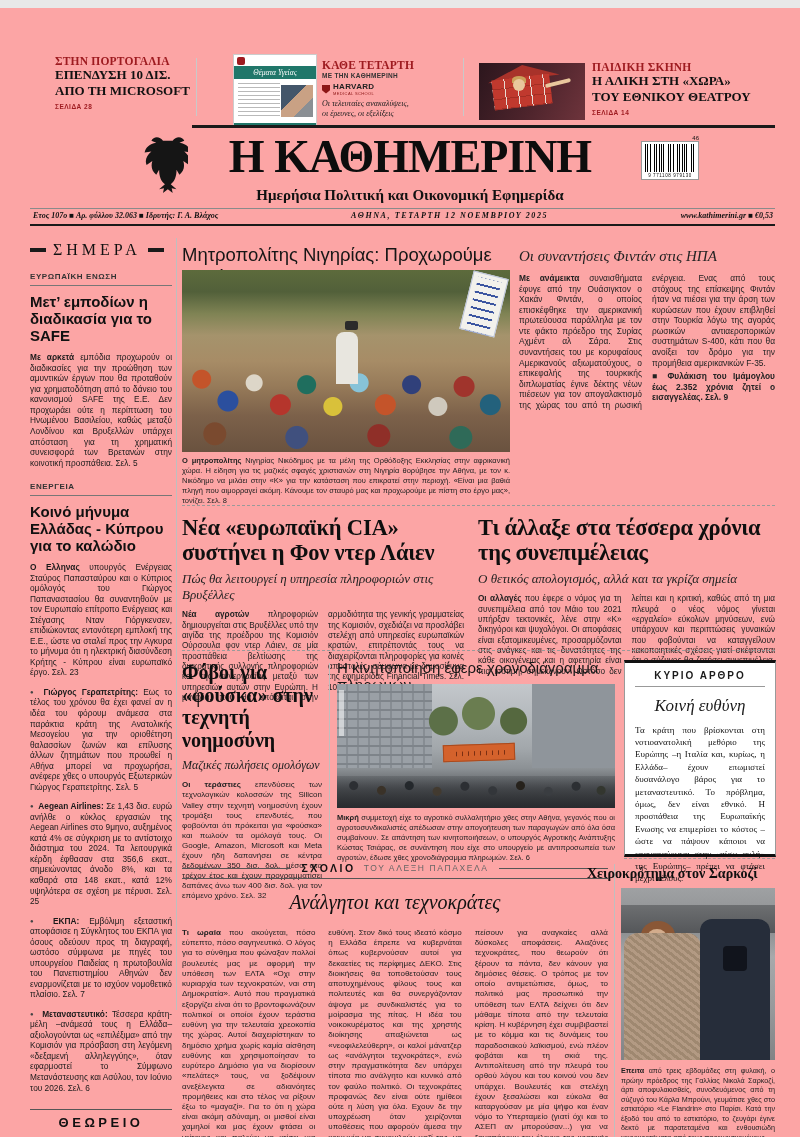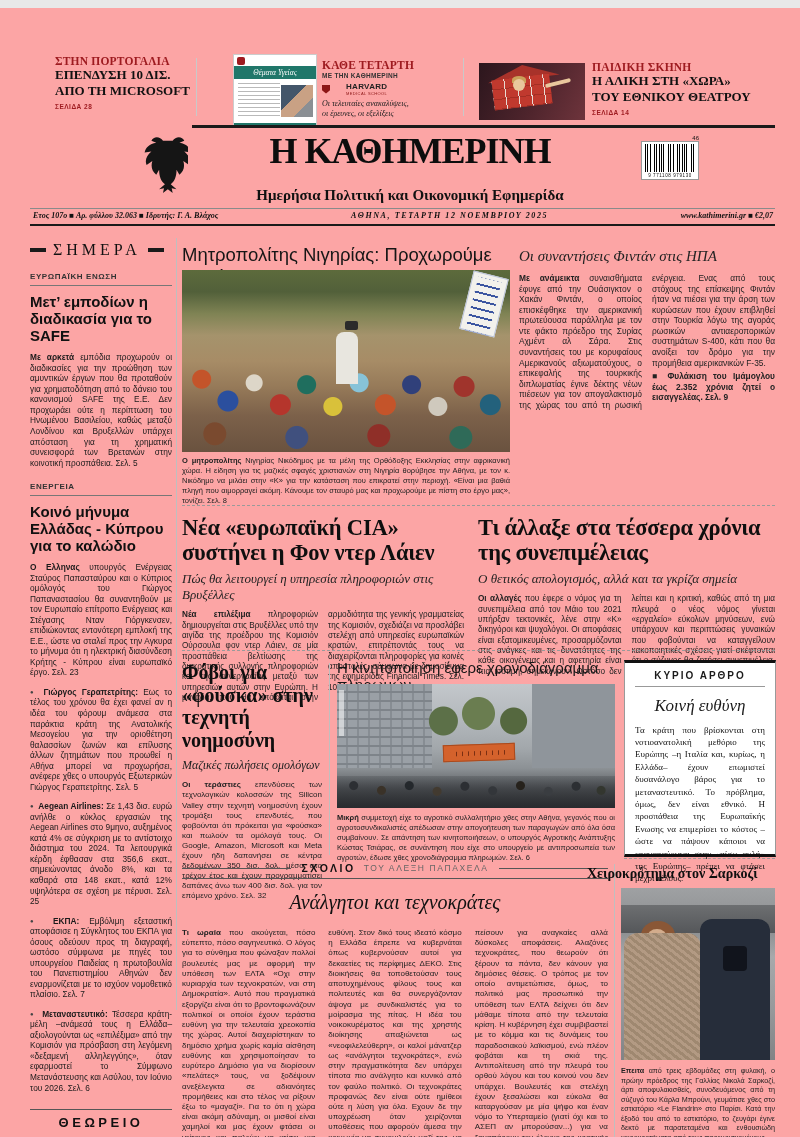--- a/index.html
+++ b/index.html
@@ -16,36 +16,36 @@
   .vdiv{width:1px;background:#c9c9c9;}
   .mag{border:1px solid #ccc;background:#fff;overflow:hidden;}
   .mag-band{position:absolute;left:0;top:11px;width:100%;height:13px;background:#20776a;color:#fff;
             font-family:"Liberation Serif","DejaVu Serif",serif;font-style:italic;font-size:7.5px;text-align:center;line-height:13px;}
   .mag-logo{position:absolute;left:3px;top:2px;width:8px;height:8px;background:#9e1b20;border-radius:2px;}
   .mag-lines{position:absolute;left:4px;top:28px;width:42px;height:34px;
              background:repeating-linear-gradient(180deg,#b9b9b9 0 1px,transparent 1px 4px);}
   .mag-photo{position:absolute;right:3px;top:30px;width:32px;height:32px;
              background:linear-gradient(135deg,#44566a 0 40%,#c9a184 40% 70%,#8a8f94 70% 100%);}
   .mag-foot{position:absolute;left:0;bottom:0;width:100%;height:4px;background:#20776a;}
-  .harvard-row{display:flex;align-items:center;gap:16px;margin-top:3px;}
+  .harvard-row{display:flex;align-items:center;gap:3px;margin-top:3px;}
   .harvard-shield{width:8px;height:9px;background:#8c1515;clip-path:polygon(0 0,100% 0,100% 65%,50% 100%,0 65%);}
   .harvard-name{font-weight:bold;font-size:8px;color:#222;letter-spacing:.3px;}
   .harvard-sub{font-size:4px;color:#8c1515;letter-spacing:.4px;}
   .promo-desc{font-family:"Liberation Serif","DejaVu Serif",serif;font-style:italic;font-size:8px;color:#222;line-height:1.25;margin-top:3px;}
   .promo-mid-sub{font-size:6.5px;font-weight:bold;color:#333;letter-spacing:.3px;margin-top:1px;}
   .theater{overflow:hidden;background:linear-gradient(115deg,#2c161d 0%,#4e242c 55%,#6e343c 100%);}
   .house{position:absolute;left:14px;top:14px;width:58px;height:30px;background:#c0392e;transform:rotate(-7deg);
          background-image:repeating-linear-gradient(90deg,transparent 0 12px,#e8d9d2 12px 13px),repeating-linear-gradient(180deg,transparent 0 9px,#a42e24 9px 10px);}
   .roof{position:absolute;left:8px;top:2px;width:0;height:0;border-left:36px solid transparent;border-right:36px solid transparent;border-bottom:14px solid #a8322a;transform:rotate(-7deg);}
   .child-head{position:absolute;left:34px;top:16px;width:12px;height:12px;border-radius:50%;background:#e9c79d;}
   .child-hair{position:absolute;left:33px;top:13px;width:14px;height:7px;border-radius:50% 50% 0 0;background:#caa05a;}
   .arm{position:absolute;left:66px;top:18px;width:26px;height:4px;background:#e9c79d;transform:rotate(-14deg);border-radius:2px;}
 
   
-  .mast-title{font-family:"Liberation Serif","DejaVu Serif",serif;font-weight:bold;font-size:36px;letter-spacing:-1px;color:#0d0d0d;text-align:center;white-space:nowrap;}
+  .mast-title{font-family:"Liberation Serif","DejaVu Serif",serif;font-weight:bold;font-size:46px;letter-spacing:-1px;color:#0d0d0d;text-align:center;white-space:nowrap;}
   .mast-sub{font-family:"Liberation Serif","DejaVu Serif",serif;font-weight:bold;font-size:15px;color:#111;text-align:center;}
   .barcode-box{border:1px solid #999;background:#fff;padding:2px 3px 1px;}
   .bars{height:28px;background:repeating-linear-gradient(90deg,#000 0 1px,#fff 1px 2.2px,#000 2.2px 2.8px,#fff 2.8px 4.6px);}
   .barcode-num{font-size:4.5px;text-align:center;letter-spacing:.6px;color:#111;margin-top:1px;}
   .barcode-corner{font-size:6px;color:#111;text-align:right;}
 
   
   .dateline{display:flex;justify-content:space-between;align-items:center;
             font-family:"Liberation Serif","DejaVu Serif",serif;font-style:italic;font-weight:bold;font-size:8px;color:#111;}
   .dateline .ctr{font-style:italic;letter-spacing:1.6px;}
@@ -217,21 +217,21 @@
       <div class="bars"></div>
       <div class="barcode-num">9 771108 979130</div>
     </div>
   </div>
   <div class="abs mast-sub" style="left:190px;top:179px;width:440px;">Ημερήσια Πολιτική και Οικονομική Εφημερίδα</div>
 
   <div class="abs" style="left:30px;top:200px;width:745px;height:1px;background:#8a8a8a;"></div>
   <div class="abs dateline" style="left:33px;top:203px;width:740px;">
     <span>Ετος 107ο ■ Αρ. φύλλου 32.063 ■ Ιδρυτής: Γ. Α. Βλάχος</span>
     <span class="ctr">ΑΘΗΝΑ, ΤΕΤΑΡΤΗ 12 ΝΟΕΜΒΡΙΟΥ 2025</span>
-    <span>www.kathimerini.gr ■ €2,07</span>
+    <span>www.kathimerini.gr ■ €0,53</span>
   </div>
   <div class="abs" style="left:30px;top:216px;width:745px;height:2px;background:#1a1a1a;"></div>
 
   <div class="abs vrule" style="left:176px;top:230px;height:772px;"></div>
 
   <div class="abs sim" style="left:30px;top:232px;width:142px;">
     <div class="sim-header">
       <span class="bar"></span>
       <span class="txt">ΣΗΜΕΡΑ</span>
       <span class="bar"></span>
@@ -300,21 +300,21 @@
       <span class="related">■ Φυλάκιση του Ιμάμογλου έως 2.352 χρόνια ζητεί ο εισαγγελέας. Σελ. 9</span>
     </div>
   </div>
 
   <div class="abs dashed" style="left:182px;top:497px;width:593px;"></div>
 
   <div class="abs" style="left:182px;top:507px;width:282px;">
     <div class="headline" style="font-size:22.5px;line-height:1.12;letter-spacing:-0.2px;">Νέα «ευρωπαϊκή CIA» συστήνει η Φον ντερ Λάιεν</div>
     <div class="subhead" style="font-size:13px;margin:6px 0 7px;">Πώς θα λειτουργεί η υπηρεσία πληροφοριών στις Βρυξέλλες</div>
     <div class="body-txt two-col just" style="font-size:8.2px;">
-      <span class="b">Νέα επιλέξιμα</span>
+      <span class="b">Νέα αγροτών</span>
       <span>πληροφοριών δημιουργείται στις Βρυξέλλες υπό την αιγίδα της προέδρου της Κομισιόν Ούρσουλα φον ντερ Λάιεν, σε μία προσπάθεια βελτίωσης της διακρατικής συλλογής πληροφοριών και της συνεργασίας μεταξύ των υπηρεσιών αυτών στην Ευρώπη. Η μονάδα, που θα υπόκειται στην αρμοδιότητα της γενικής γραμματείας της Κομισιόν, σχεδιάζει να προσλάβει στελέχη από υπηρεσίες ευρωπαϊκών κρατών, επιτρέποντάς τους να διαχειρίζονται πληροφορίες για κοινές αποστολές, σύμφωνα με δημοσίευμα της εφημερίδας Financial Times. Σελ. 10</span>
     </div>
   </div>
 
   <div class="abs" style="left:478px;top:507px;width:297px;">
     <div class="headline" style="font-size:22.5px;line-height:1.12;letter-spacing:-0.2px;">Τι άλλαξε στα τέσσερα χρόνια της συνεπιμέλειας</div>
     <div class="subhead" style="font-size:13px;margin:6px 0 7px;">Ο θετικός απολογισμός, αλλά και τα γκρίζα σημεία</div>
     <div class="body-txt two-col just" style="font-size:8.2px;">
       <span class="b">Οι αλλαγές</span>
       <span>που έφερε ο νόμος για τη συνεπιμέλεια από τον Μάιο του 2021 υπήρξαν τεκτονικές, λένε στην «Κ» δικηγόροι και ψυχολόγοι. Οι αποφάσεις είναι εξατομικευμένες, προσαρμόζονται στις ανάγκες και τις δυνατότητες της κάθε οικογένειας και η αφετηρία είναι πια ισότιμη, σημειώνουν. Ωστόσο δεν λείπει και η κριτική, καθώς από τη μια πλευρά ο νέος νόμος γίνεται «εργαλείο» εύκολων μηνύσεων, ενώ υπάρχουν και περιπτώσεις γυναικών που φοβούνται να καταγγείλουν κακοποιητικές σχέσεις γιατί σκέφτονται ότι ο σύζυγος θα ζητήσει συνεπιμέλεια. Σελ. 3</span>

